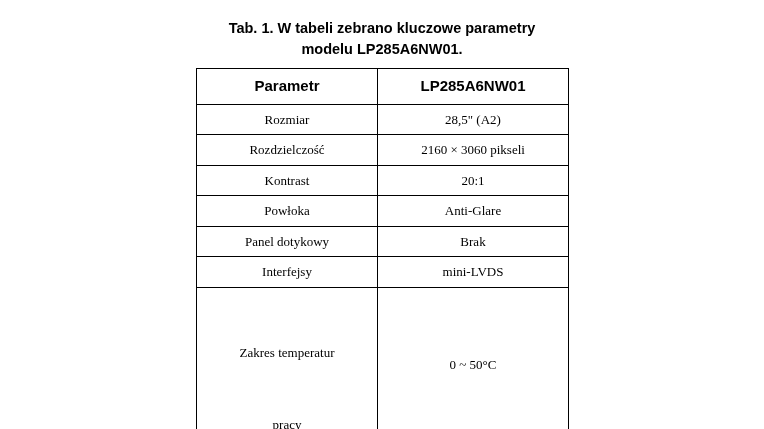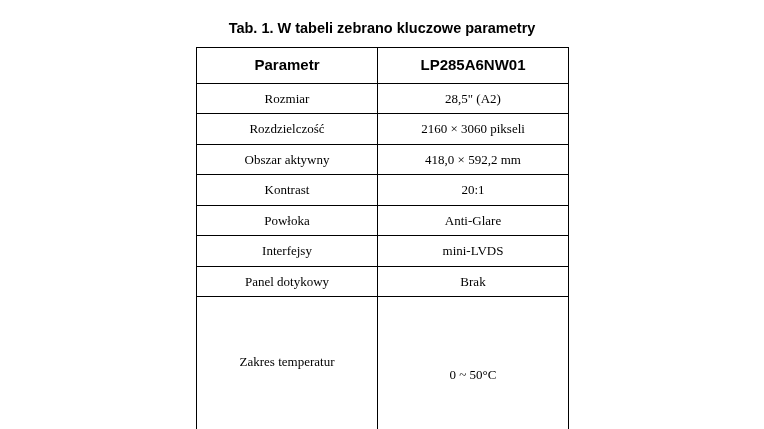--- a/index.html
+++ b/index.html
@@ -68,20 +68,21 @@
 </style>
 </head>
 <body>
 
 <div class="page">
   <div class="table-wrap">
 
     <div class="caption">
       <span>Tab. 1. W tabeli zebrano kluczowe parametry</span>
       <br>
+      <span>modelu LP285A6NW01.</span>
     </div>
 
     <table class="params">
       <colgroup>
         <col class="c1">
         <col class="c2">
       </colgroup>
       <thead>
         <tr>
           <th>Parametr</th>
@@ -91,38 +92,34 @@
       <tbody>
         <tr>
           <td>Rozmiar</td>
           <td>28,5" (A2)</td>
         </tr>
         <tr>
           <td>Rozdzielczość</td>
           <td>2160 × 3060 pikseli</td>
         </tr>
         <tr>
-          <td>Obszar aktywny</td>
-          <td>418,0 × 592,2 mm</td>
-        </tr>
-        <tr>
           <td>Kontrast</td>
           <td>20:1</td>
         </tr>
         <tr>
           <td>Powłoka</td>
           <td>Anti-Glare</td>
         </tr>
         <tr>
+          <td>Panel dotykowy</td>
+          <td>Brak</td>
+        </tr>
+        <tr>
           <td>Interfejsy</td>
           <td>mini-LVDS</td>
-        </tr>
-        <tr>
-          <td>Panel dotykowy</td>
-          <td>Brak</td>
         </tr>
         <tr>
           <td class="tall">
             <span class="two-line">Zakres temperatur</span>
             <span class="two-line">pracy</span>
           </td>
           <td class="tall">0 ~ 50°C</td>
         </tr>
       </tbody>
     </table>

